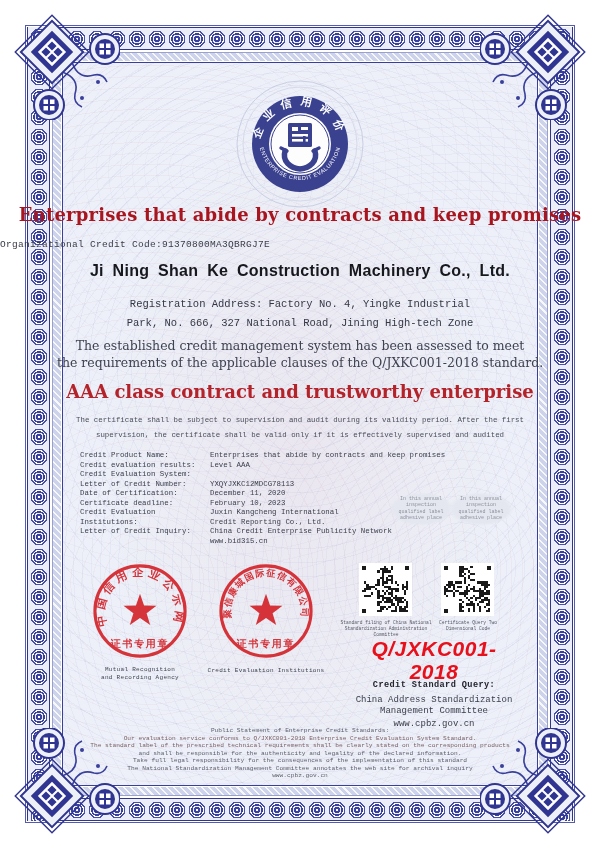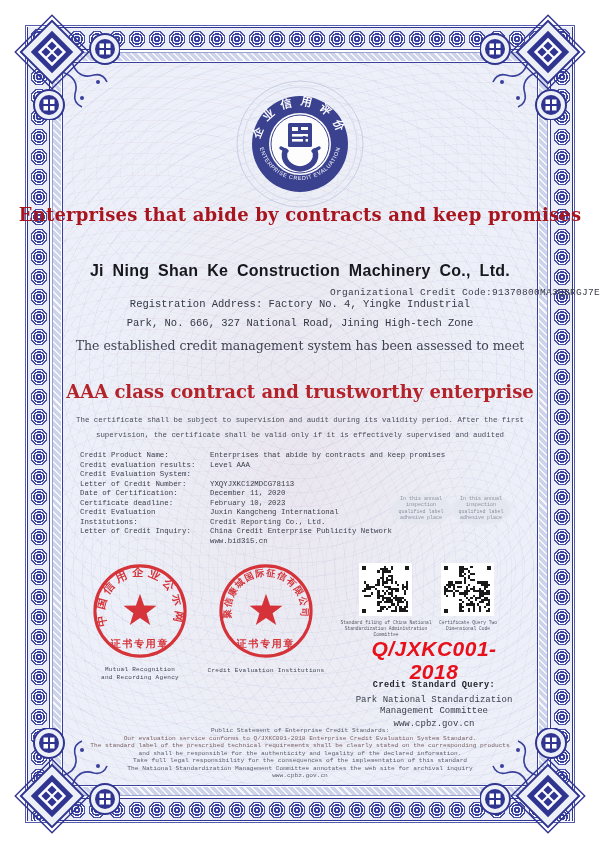--- a/index.html
+++ b/index.html
@@ -40,22 +40,22 @@
       repeating-radial-gradient(circle at 84% 70%,rgba(100,120,190,.06) 0 1px,transparent 1px 9px),
       repeating-radial-gradient(circle at 30% 15%,rgba(150,120,190,.05) 0 1px,transparent 1px 12px);}
   .inner::after{content:'';position:absolute;inset:0;
     background:radial-gradient(ellipse at 50% 55%,rgba(215,170,185,.14),transparent 60%);}
 
   .content{position:absolute;inset:0;z-index:5;}
 
   
   .title{left:0;right:0;top:204px;text-align:center;font-family:"DejaVu Serif",serif;font-weight:bold;
     font-size:18px;color:#a9151e;letter-spacing:.2px;}
-  .orgcode{left:0;right:0;top:239px;text-align:right;font-family:"Liberation Mono",monospace;
-    font-size:9.5px;color:#3a3d49;letter-spacing:.3px;margin-top:48px;}
+  .orgcode{left:0;right:0;top:239px;text-align:left;font-family:"Liberation Mono",monospace;
+    font-size:9.5px;color:#3a3d49;letter-spacing:.3px;}
   .company{left:0;right:0;top:262px;text-align:center;font-weight:600;font-size:16px;color:#17181d;
     letter-spacing:.3px;word-spacing:4px;}
   .address{left:0;right:0;top:295px;text-align:center;font-family:"Liberation Mono",monospace;
     font-size:10.5px;line-height:19px;color:#343845;}
   .assessment{left:0;right:0;top:338px;text-align:center;font-family:"DejaVu Serif",serif;
     font-size:12.5px;line-height:16.5px;color:#3e4250;}
   .grade{left:0;right:0;top:381px;text-align:center;font-family:"DejaVu Serif",serif;font-weight:bold;
     font-size:18px;color:#b5232a;}
   .supervision{left:0;right:0;top:413px;text-align:center;font-family:"Liberation Mono",monospace;
     font-size:7.4px;line-height:15px;color:#4a4e5a;}
@@ -201,20 +201,21 @@
 
   <div class="abs company">Ji Ning Shan Ke Construction Machinery Co., Ltd.</div>
 
   <div class="abs address">
     <div>Registration Address: Factory No. 4, Yingke Industrial</div>
     <div>Park, No. 666, 327 National Road, Jining High-tech Zone</div>
   </div>
 
   <div class="abs assessment">
     <div>The established credit management system has been assessed to meet</div>
+    <div>the requirements of the applicable clauses of the Q/JXKC001-2018 standard.</div>
   </div>
 
   <div class="abs supervision">
     <div>The certificate shall be subject to supervision and audit during its validity period. After the first</div>
     <div>supervision, the certificate shall be valid only if it is effectively supervised and audited</div>
   </div>
 
   <div class="abs grade">AAA class contract and trustworthy enterprise</div>
 
   <div class="abs details">
@@ -590,21 +591,21 @@
     <div>Dimensional Code</div>
   </div>
 
   <div class="abs stdnum">
     <div>Q/JXKC001-</div>
     <div>2018</div>
   </div>
 
   <div class="abs query-label">Credit Standard Query:</div>
   <div class="abs query">
-    <div>Park National Standardization</div>
+    <div>China Address Standardization</div>
     <div>Management Committee</div>
     <div class="url">www.cpbz.gov.cn</div>
   </div>
 
   <div class="abs footer">
     <div>Public Statement of Enterprise Credit Standards:</div>
     <div class="fl-red">Our evaluation service conforms to Q/JXKC001-2018 Enterprise Credit Evaluation System Standard.</div>
     <div class="fl-red">The standard label of the prescribed technical requirements shall be clearly stated on the corresponding products</div>
     <div>and shall be responsible for the authenticity and legality of the declared information.</div>
     <div>Take full legal responsibility for the consequences of the implementation of this standard</div>

